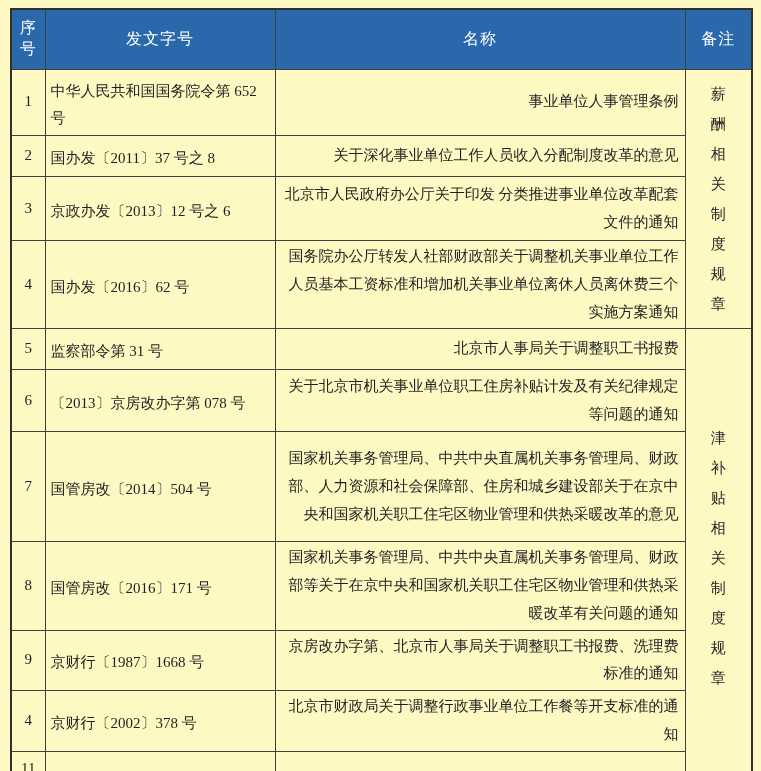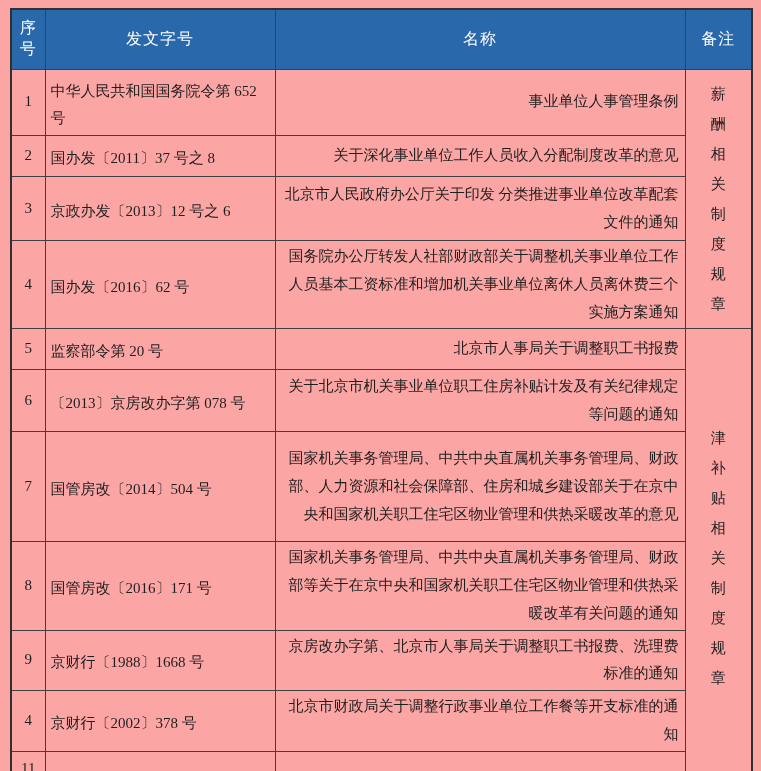--- a/index.html
+++ b/index.html
@@ -4,21 +4,21 @@
 <style>
   html, body {
     margin: 0;
     padding: 0;
     background: #ffffff;
     font-family: "Liberation Serif", "DejaVu Serif", serif;
   }
   .page {
     width: 761px;
     height: 771px;
-    background: #fca5a5;
+    background: #fef9c3;
     box-sizing: border-box;
     padding: 8px 10px 5px 10px;
   }
   table.reg-table {
     border-collapse: collapse;
     table-layout: fixed;
     width: 741px;
     border: 2px solid #303030;
   }
   table.reg-table th,
@@ -97,42 +97,42 @@
         <td class="doc">京政办发〔2013〕12 号之 6</td>
         <td class="name">北京市人民政府办公厅关于印发 分类推进事业单位改革配套文件的通知</td>
       </tr>
       <tr style="height:85px">
         <td class="seq">4</td>
         <td class="doc">国办发〔2016〕62 号</td>
         <td class="name">国务院办公厅转发人社部财政部关于调整机关事业单位工作人员基本工资标准和增加机关事业单位离休人员离休费三个实施方案通知</td>
       </tr>
       <tr style="height:41px">
         <td class="seq">5</td>
-        <td class="doc">监察部令第 20 号</td>
+        <td class="doc">监察部令第 31 号</td>
         <td class="name">北京市人事局关于调整职工书报费</td>
         <td class="remark" rowspan="7">津补贴相关制度规章</td>
       </tr>
       <tr style="height:62px">
         <td class="seq">6</td>
         <td class="doc">〔2013〕京房改办字第 078 号</td>
         <td class="name">关于北京市机关事业单位职工住房补贴计发及有关纪律规定等问题的通知</td>
       </tr>
       <tr style="height:110px">
         <td class="seq">7</td>
         <td class="doc">国管房改〔2014〕504 号</td>
         <td class="name">国家机关事务管理局、中共中央直属机关事务管理局、财政部、人力资源和社会保障部、住房和城乡建设部关于在京中央和国家机关职工住宅区物业管理和供热采暖改革的意见</td>
       </tr>
       <tr style="height:85px">
         <td class="seq">8</td>
         <td class="doc">国管房改〔2016〕171 号</td>
         <td class="name">国家机关事务管理局、中共中央直属机关事务管理局、财政部等关于在京中央和国家机关职工住宅区物业管理和供热采暖改革有关问题的通知</td>
       </tr>
       <tr style="height:58px">
         <td class="seq">9</td>
-        <td class="doc">京财行〔1988〕1668 号</td>
+        <td class="doc">京财行〔1987〕1668 号</td>
         <td class="name">京房改办字第、北京市人事局关于调整职工书报费、洗理费标准的通知</td>
       </tr>
       <tr style="height:55px">
         <td class="seq">4</td>
         <td class="doc">京财行〔2002〕378 号</td>
         <td class="name">北京市财政局关于调整行政事业单位工作餐等开支标准的通知</td>
       </tr>
       <tr style="height:36px">
         <td class="seq">11</td>
         <td class="doc"></td>

